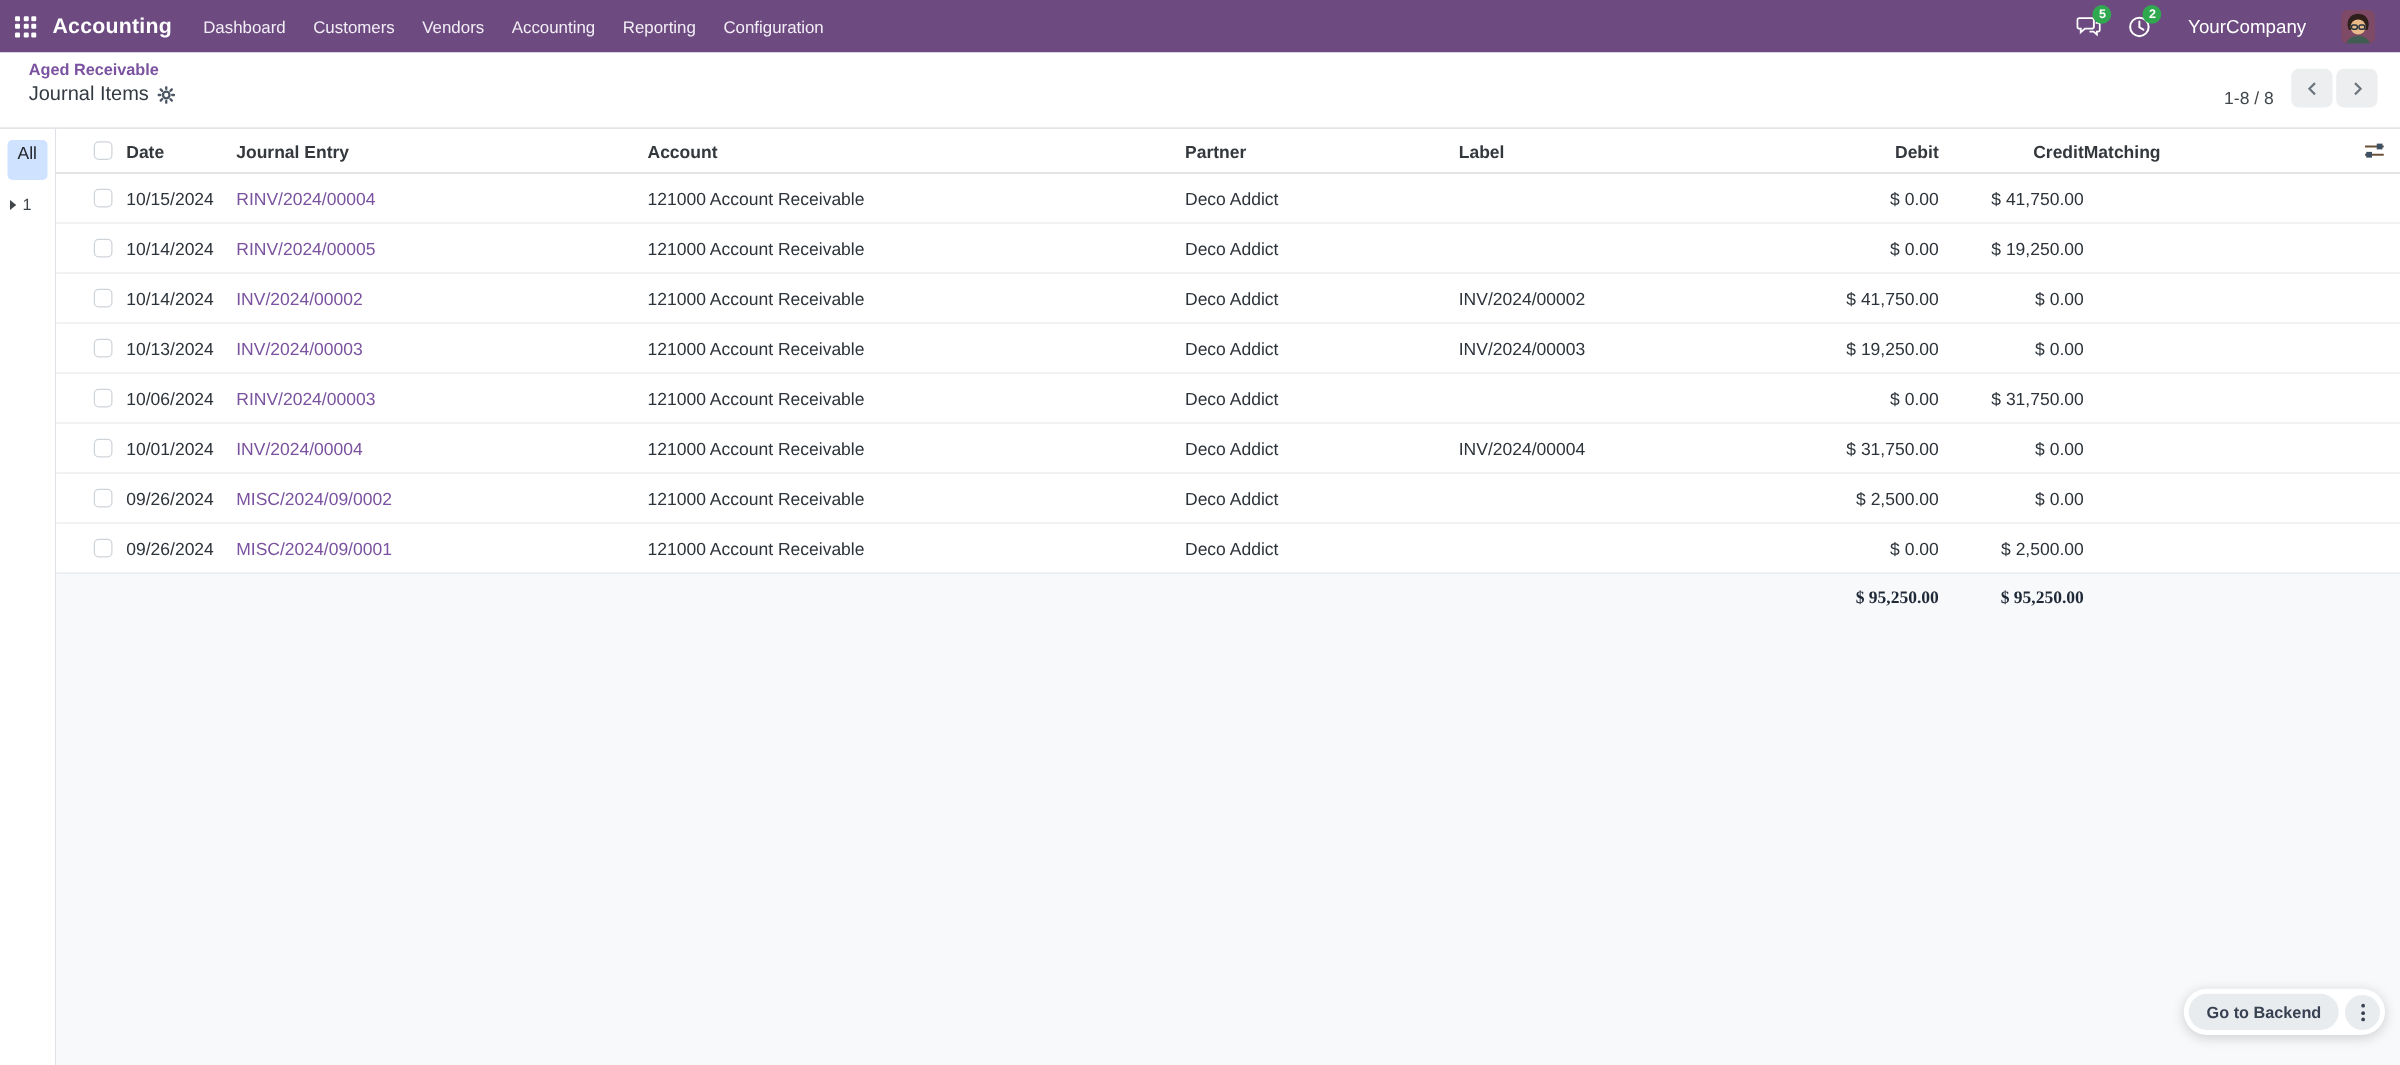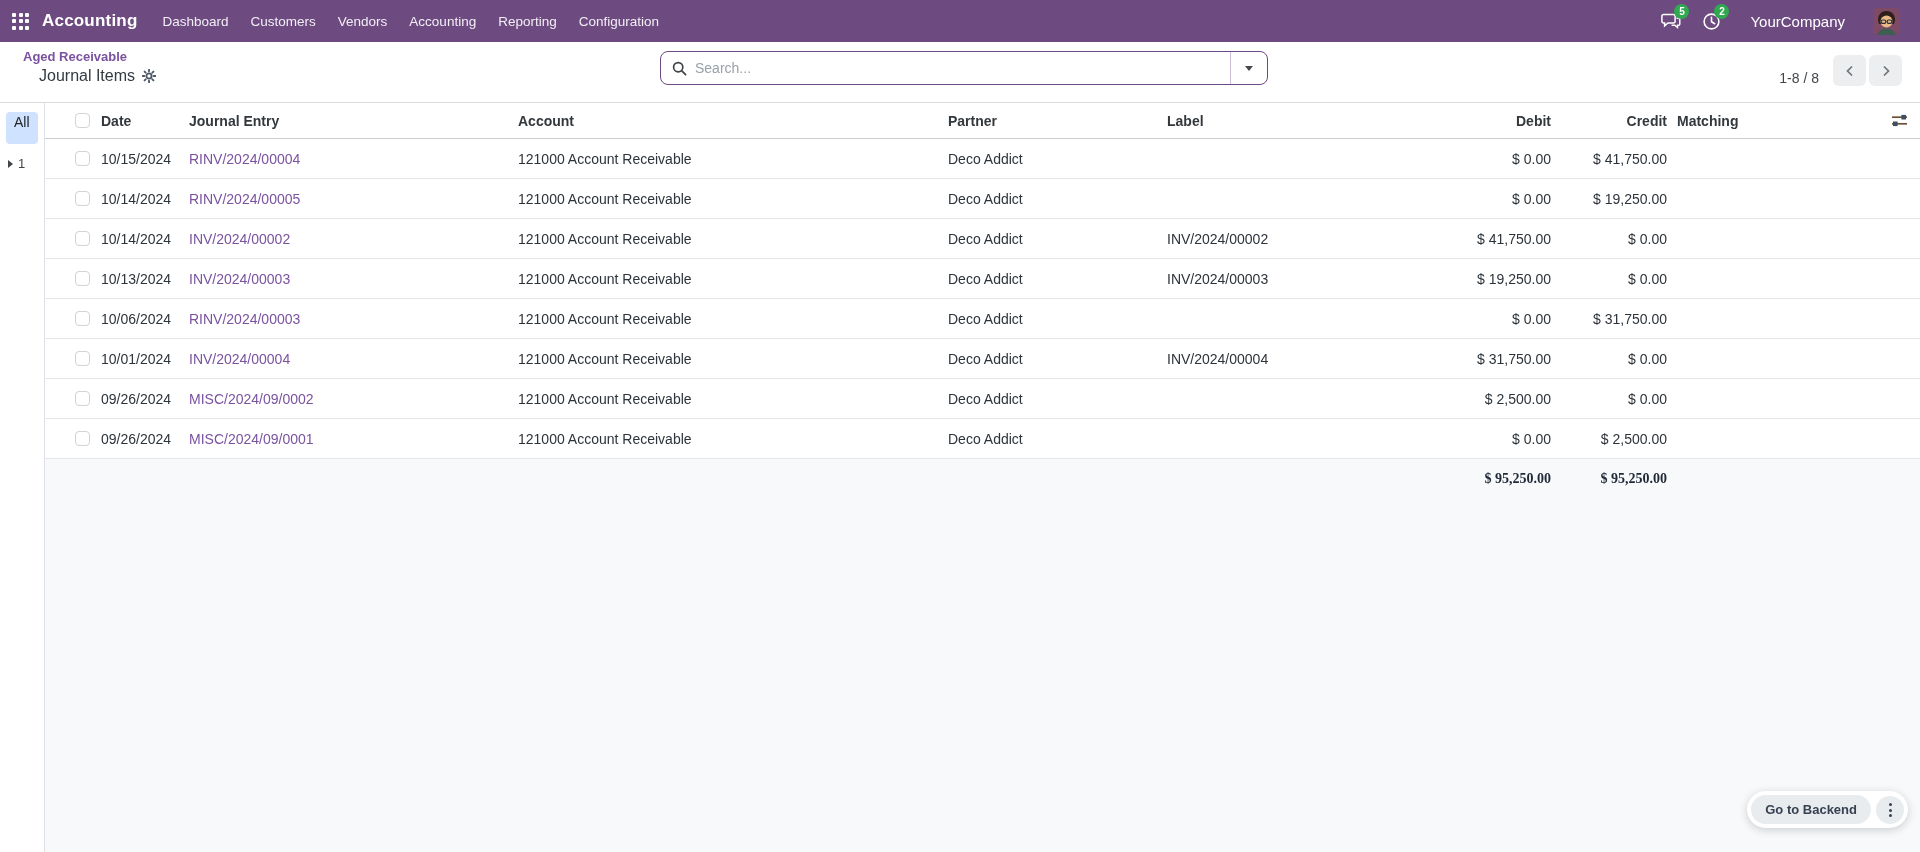--- a/index.html
+++ b/index.html
@@ -25,21 +25,21 @@
   .company { font-size:15px; color:#fff; margin:0 14px 0 12px; cursor:pointer; }
   .avatar { width:27px; height:27px; border-radius:5px; overflow:hidden; cursor:pointer;
     display:block; }
 
   
   .control-panel { position:relative; height:61px; background:#fff;
     border-bottom:1px solid #d9dcdf; }
   .breadcrumb-block { position:absolute; left:23px; top:5px; }
   .breadcrumb-link { font-size:13px; font-weight:600; color:#7a52a0; cursor:pointer;
     display:inline-block; }
-  .view-title { display:flex; align-items:center; gap:7px; margin-top:2px;margin-left:16px; }
+  .view-title { display:flex; align-items:center; gap:7px; margin-top:2px; }
   .view-title .t { font-size:16px; color:#333a41; }
   .gear { display:inline-flex; cursor:pointer; }
 
   .searchbox { position:absolute; left:660px; top:9px; width:608px; height:34px;
     border:1px solid #6d4b80; border-radius:8px; background:#fff; display:flex;
     align-items:center; }
   .searchbox .mag { margin:0 8px 0 11px; display:flex; }
   .searchbox input { flex:1; border:none; outline:none; font-size:14px; color:#374151;
     background:transparent; }
   .searchbox input::placeholder { color:#9aa1a9; }
@@ -70,21 +70,21 @@
     align-items:center; }
   .thead { height:36px; background:#fff; border-bottom:1px solid #c9cccf;
     font-size:14px; font-weight:600; color:#33383d; }
   .tbody .grid-row { height:40px; background:#fff; border-bottom:1px solid #e5e7ea;
     font-size:14px; color:#2d333a; cursor:pointer; }
   .tfoot { height:40px; font-size:14px; font-weight:700; color:#1f2937;font-family:Liberation Serif, serif; }
   .cell-check { display:flex; justify-content:flex-end; padding-right:11px; }
   .checkbox { width:15px; height:15px; border:1px solid #cfd4d9; border-radius:4px;
     background:#fff; display:inline-block; cursor:pointer; }
   .num { text-align:right; }
-  .cell-matching { padding-left:10px; }
+  .cell-matching { }
   .entry-link { color:#7a52a0; cursor:pointer; }
   .cell-opt { display:flex; justify-content:flex-end; padding-right:12px; }
   .opt-icon { cursor:pointer; display:flex; }
 
   
   .backend-widget { position:absolute; right:12px; bottom:24px; background:#fff;
     border-radius:999px; padding:4px; display:flex; align-items:flex-end; gap:5px;
     box-shadow:0 2px 10px rgba(0,0,0,.18); }
   .backend-btn { background:#e9ecef; border:none; border-radius:999px; padding:7px 14px;
     font-size:13px; font-weight:700; color:#374151; cursor:pointer;
@@ -164,32 +164,20 @@
             <line x1="2.9" y1="2.9" x2="4.2" y2="4.2"></line>
               <line x1="11.8" y1="11.8" x2="13.1" y2="13.1"></line>
             <line x1="2.9" y1="13.1" x2="4.2" y2="11.8"></line>
               <line x1="11.8" y1="4.2" x2="13.1" y2="2.9"></line>
           </g>
         </svg>
       </span>
     </div>
   </div>
 
-  <div class="searchbox">
-    <span class="mag">
-      <svg width="15" height="15" viewBox="0 0 15 15">
-        <circle cx="6.2" cy="6.2" r="4.6" fill="none" stroke="#3c4349" stroke-width="1.7"></circle>
-        <line x1="9.8" y1="9.8" x2="13.6" y2="13.6" stroke="#3c4349" stroke-width="1.7" stroke-linecap="round"></line>
-      </svg>
-    </span>
-    <input type="text" placeholder="Search..." style="">
-    <span class="search-caret-zone">
-      <span class="caret-down"></span>
-    </span>
-  </div>
 
   <div class="pager">
     <span class="pager-text">1-8 / 8</span>
     <button class="pager-btn">
       <svg width="10" height="12" viewBox="0 0 10 12">
         <polyline points="7,1.5 2.5,6 7,10.5" fill="none" stroke="#6c757d" stroke-width="1.7"></polyline>
       </svg>
     </button>
     <button class="pager-btn">
       <svg width="10" height="12" viewBox="0 0 10 12">

